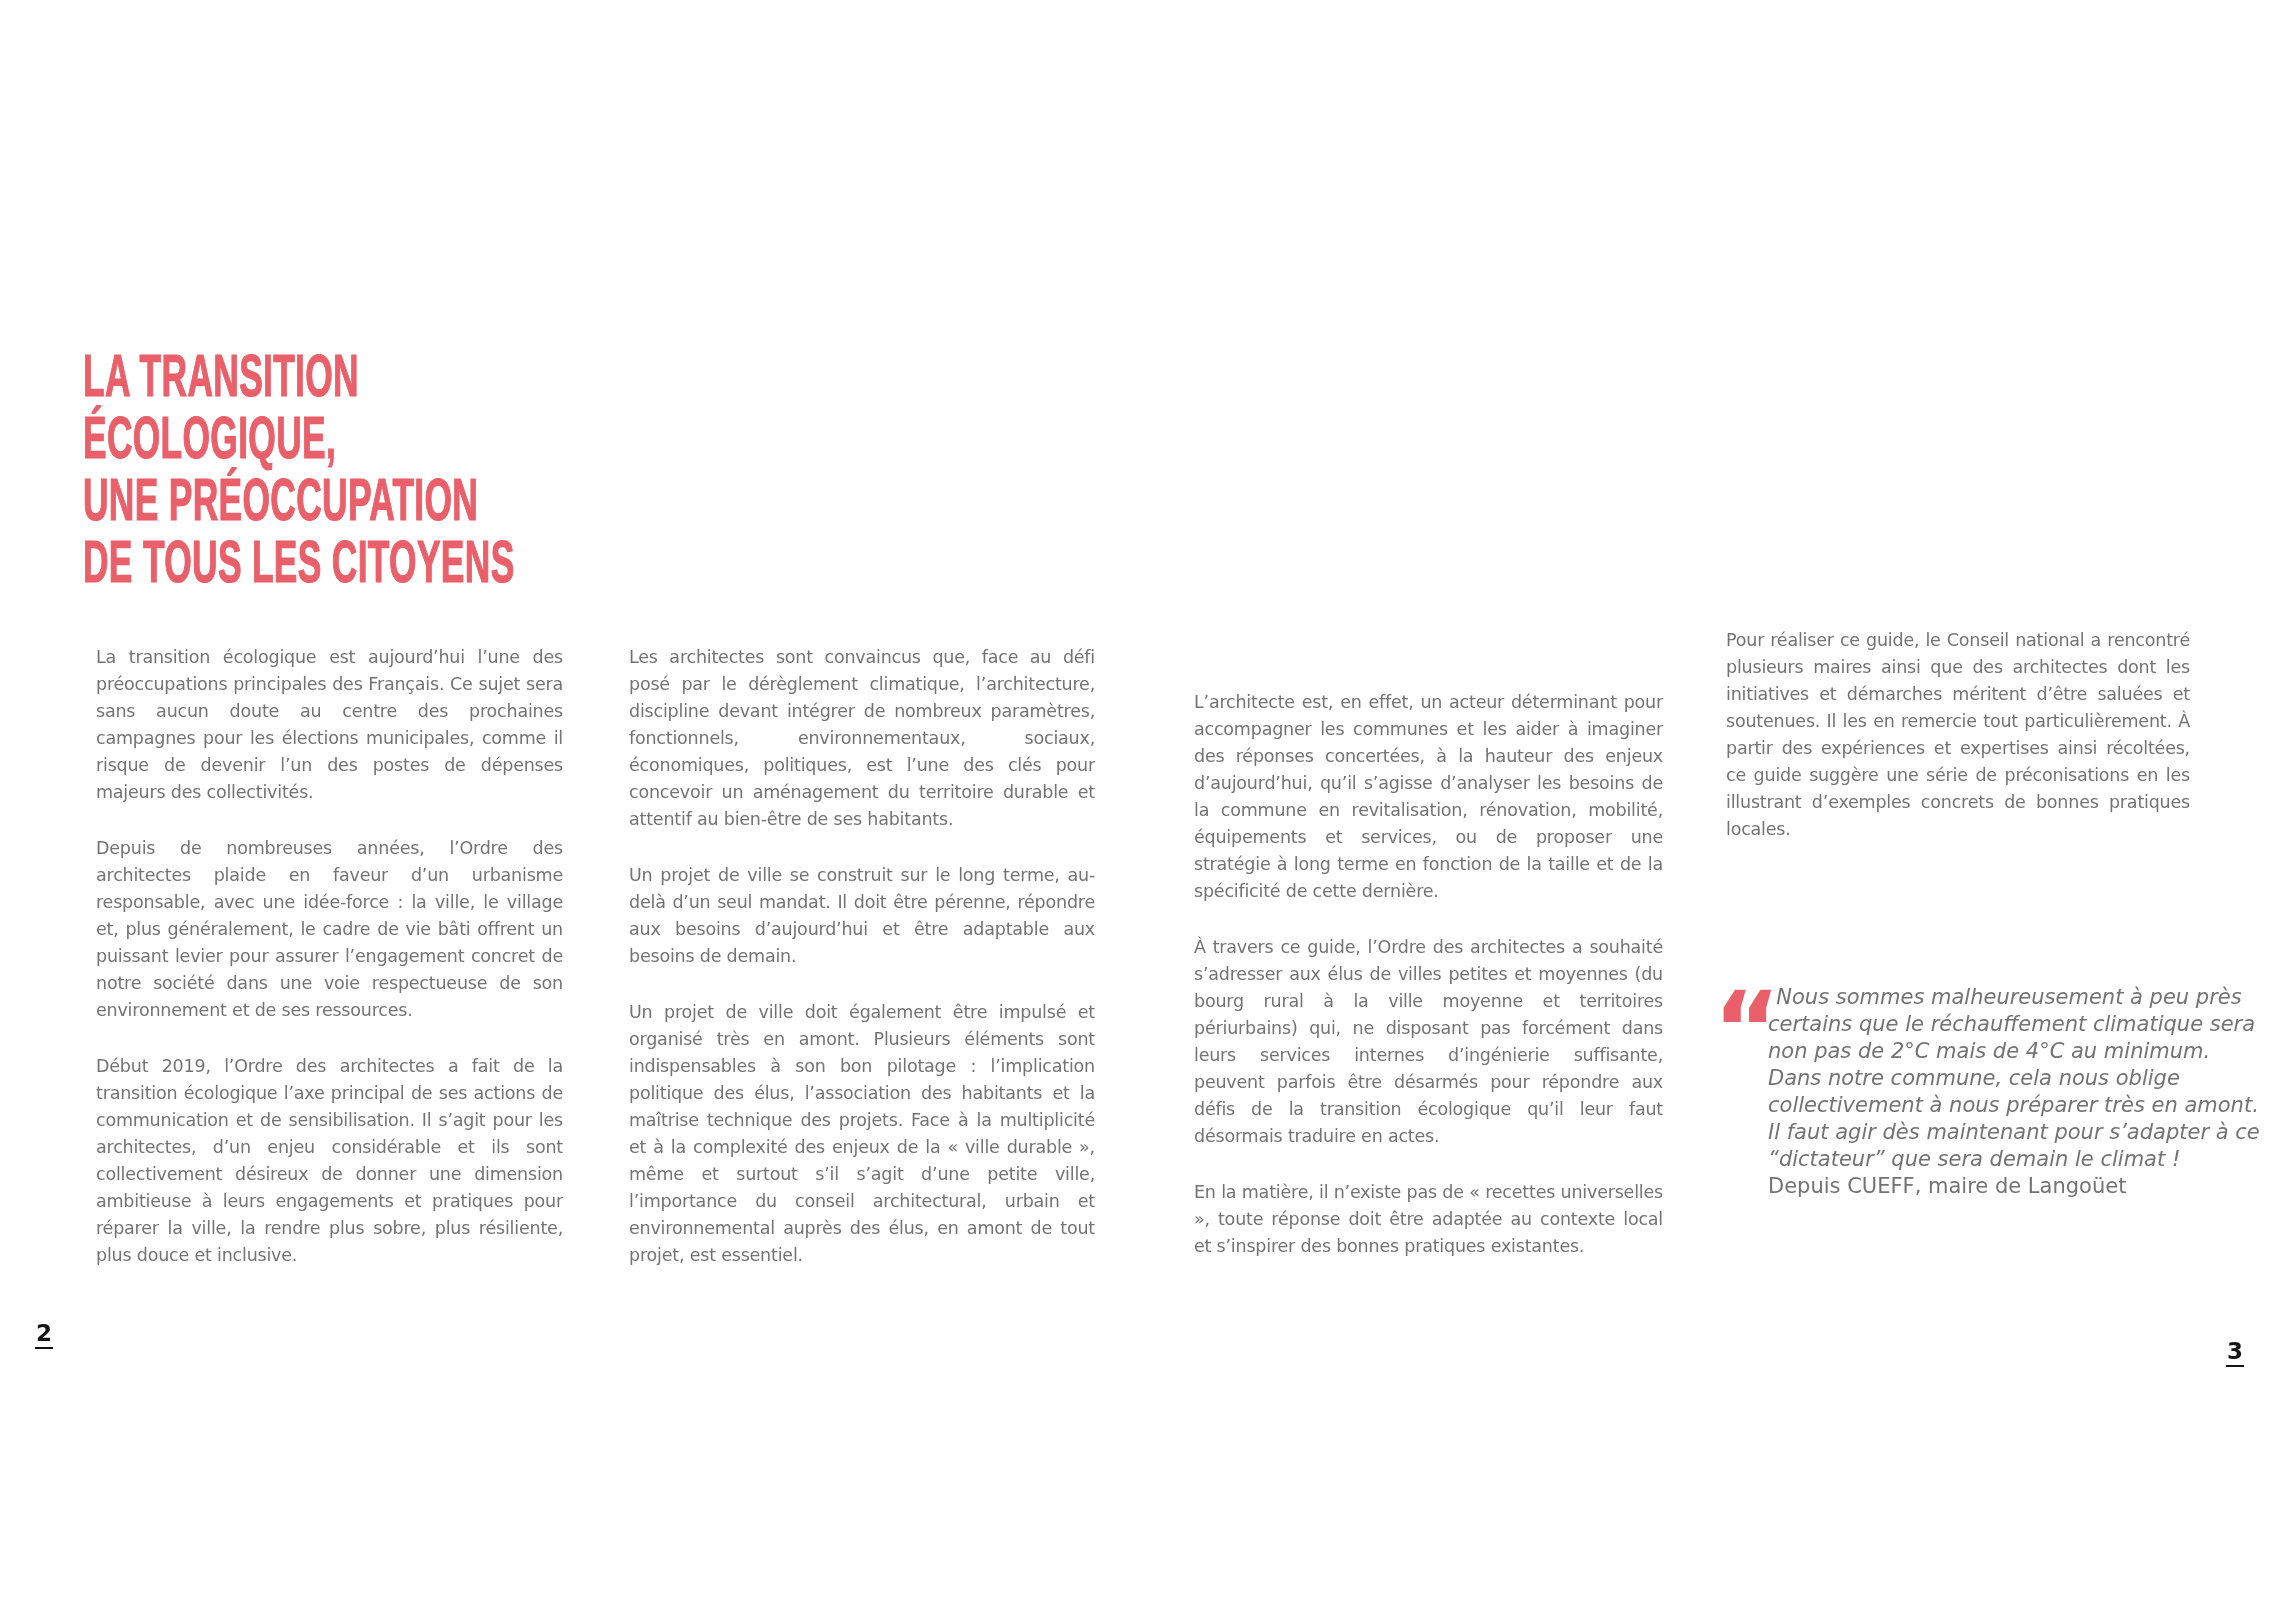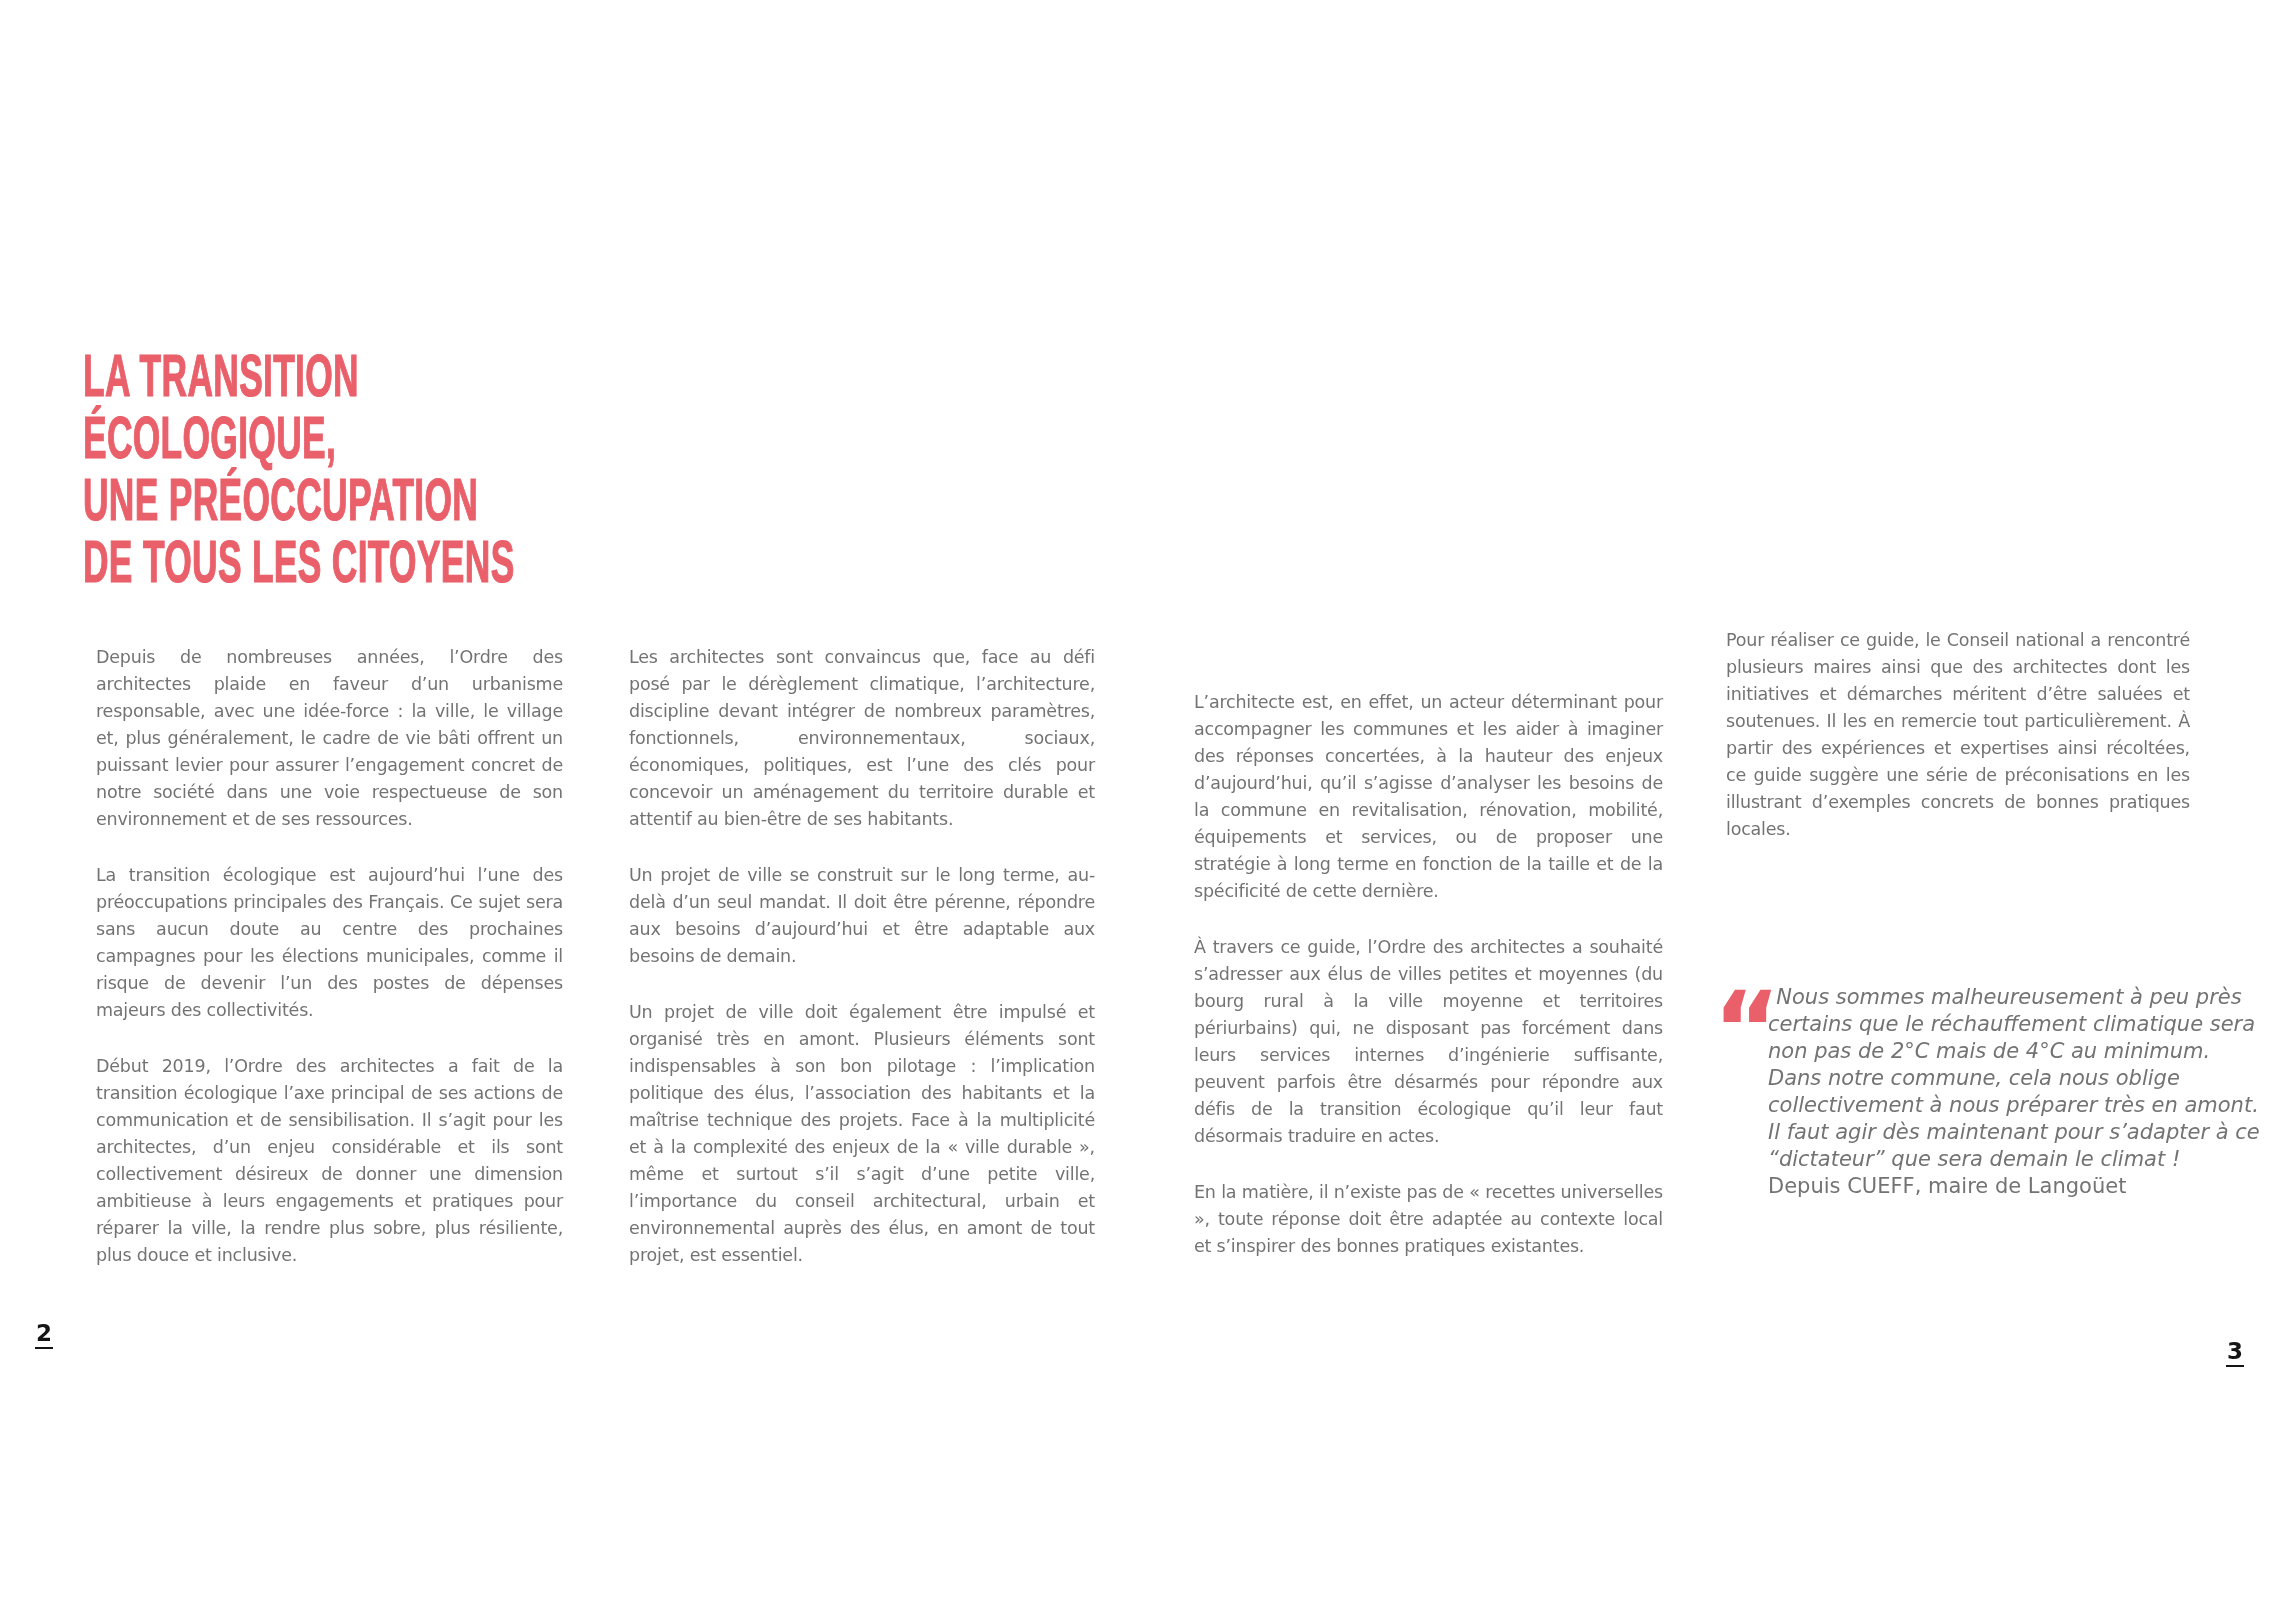--- a/index.html
+++ b/index.html
@@ -65,22 +65,22 @@
 <div class="sheet" style="--accent: #e9606a; --body-text: #737373; --page-number: #151515; --background: #ffffff;">
 
   <header class="title">
     <div class="title-line">LA TRANSITION</div>
     <div class="title-line">ÉCOLOGIQUE,</div>
     <div class="title-line">UNE PRÉOCCUPATION</div>
     <div class="title-line">DE TOUS LES CITOYENS</div>
   </header>
 
   <section class="col col-1">
+    <p>La transition écologique est aujourd’hui l’une des préoccupations principales des Français. Ce sujet sera sans aucun doute au centre des prochaines campagnes pour les élections municipales, comme il risque de devenir l’un des postes de dépenses majeurs des collectivités.</p>
     <p>Depuis de nombreuses années, l’Ordre des architectes plaide en faveur d’un urbanisme responsable, avec une idée-force : la ville, le village et, plus généralement, le cadre de vie bâti offrent un puissant levier pour assurer l’engagement concret de notre société dans une voie respectueuse de son environnement et de ses ressources.</p>
-    <p>La transition écologique est aujourd’hui l’une des préoccupations principales des Français. Ce sujet sera sans aucun doute au centre des prochaines campagnes pour les élections municipales, comme il risque de devenir l’un des postes de dépenses majeurs des collectivités.</p>
     <p>Début 2019, l’Ordre des architectes a fait de la transition écologique l’axe principal de ses actions de communication et de sensibilisation. Il s’agit pour les architectes, d’un enjeu considérable et ils sont collectivement désireux de donner une dimension ambitieuse à leurs engagements et pratiques pour réparer la ville, la rendre plus sobre, plus résiliente, plus douce et inclusive.</p>
   </section>
 
   <section class="col col-2">
     <p>Les architectes sont convaincus que, face au défi posé par le dérèglement climatique, l’architecture, discipline devant intégrer de nombreux paramètres, fonctionnels, environnementaux, sociaux, économiques, politiques, est l’une des clés pour concevoir un aménagement du territoire durable et attentif au bien-être de ses habitants.</p>
     <p>Un projet de ville se construit sur le long terme, au-delà d’un seul mandat. Il doit être pérenne, répondre aux besoins d’aujourd’hui et être adaptable aux besoins de demain.</p>
     <p>Un projet de ville doit également être impulsé et organisé très en amont. Plusieurs éléments sont indispensables à son bon pilotage : l’implication politique des élus, l’association des habitants et la maîtrise technique des projets. Face à la multiplicité et à la complexité des enjeux de la « ville durable », même et surtout s’il s’agit d’une petite ville, l’importance du conseil architectural, urbain et environnemental auprès des élus, en amont de tout projet, est essentiel.</p>
   </section>
 
   <section class="col col-3">

